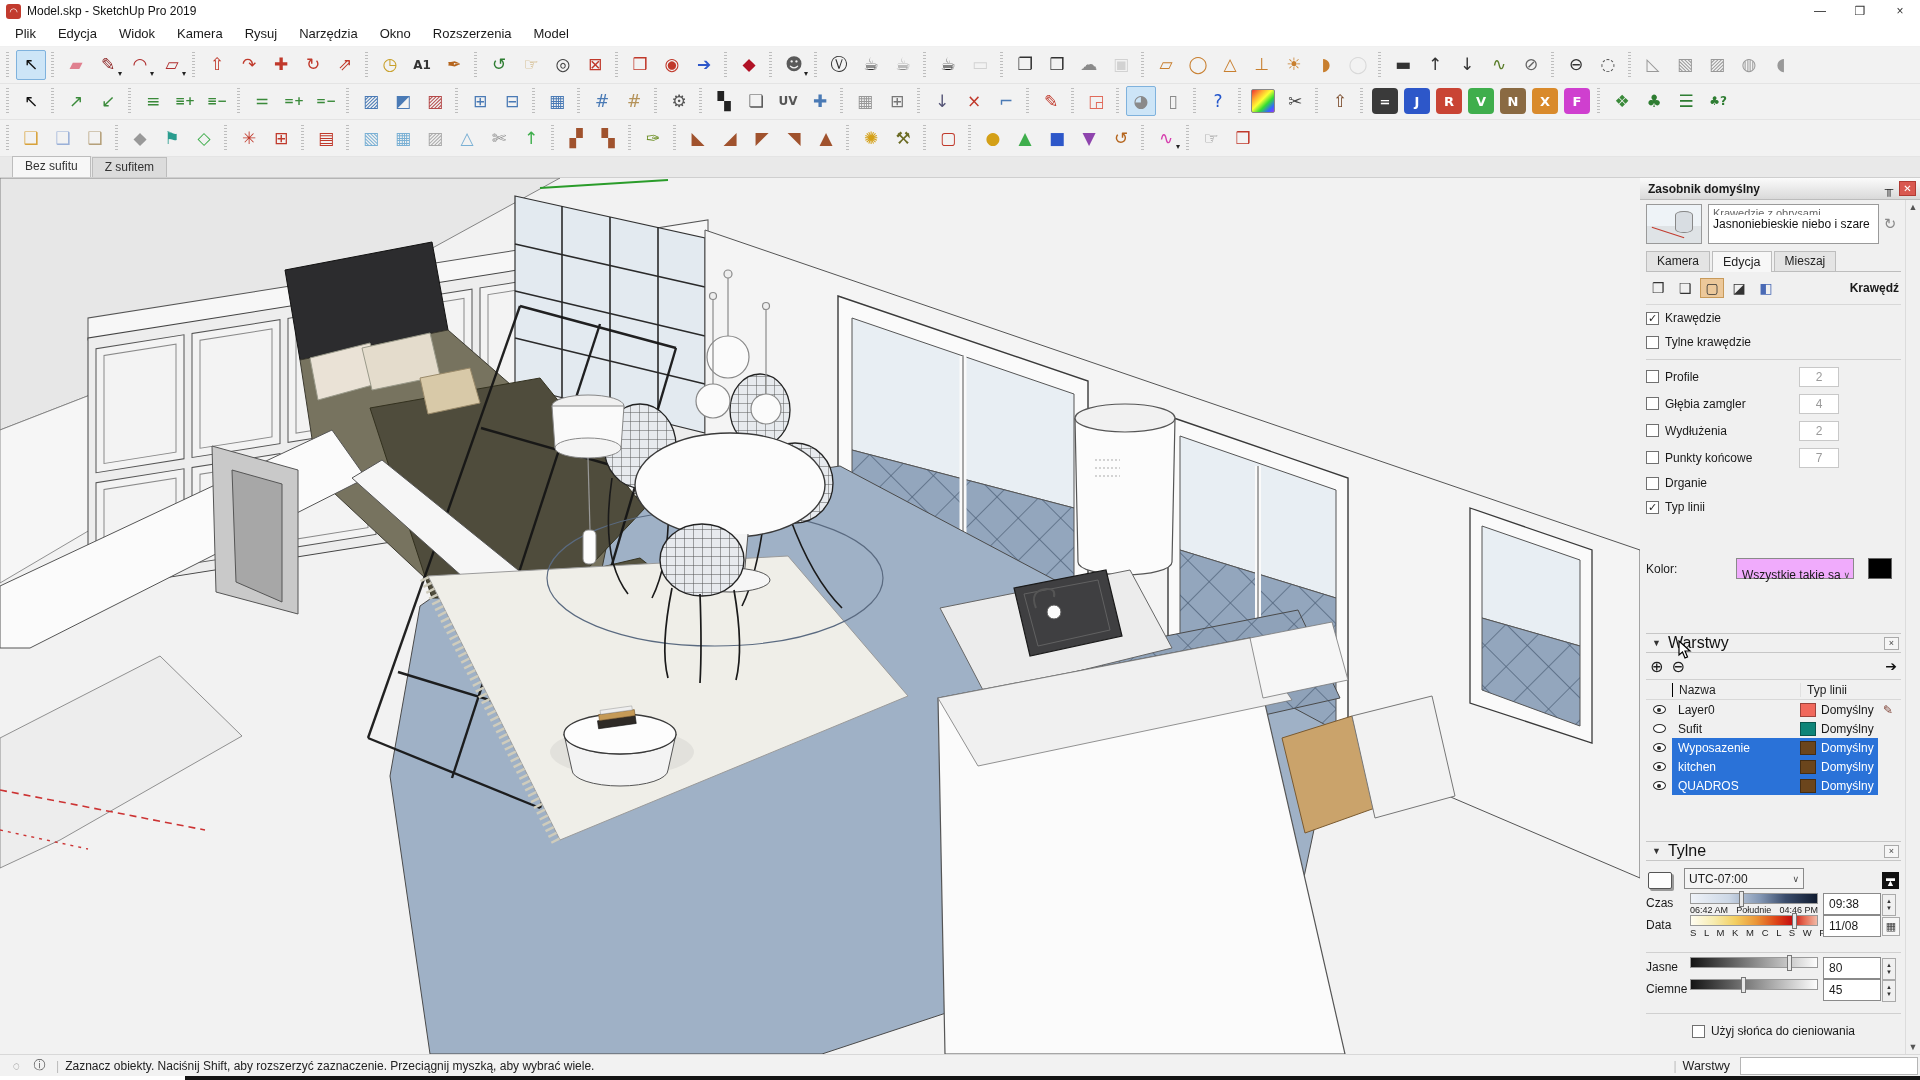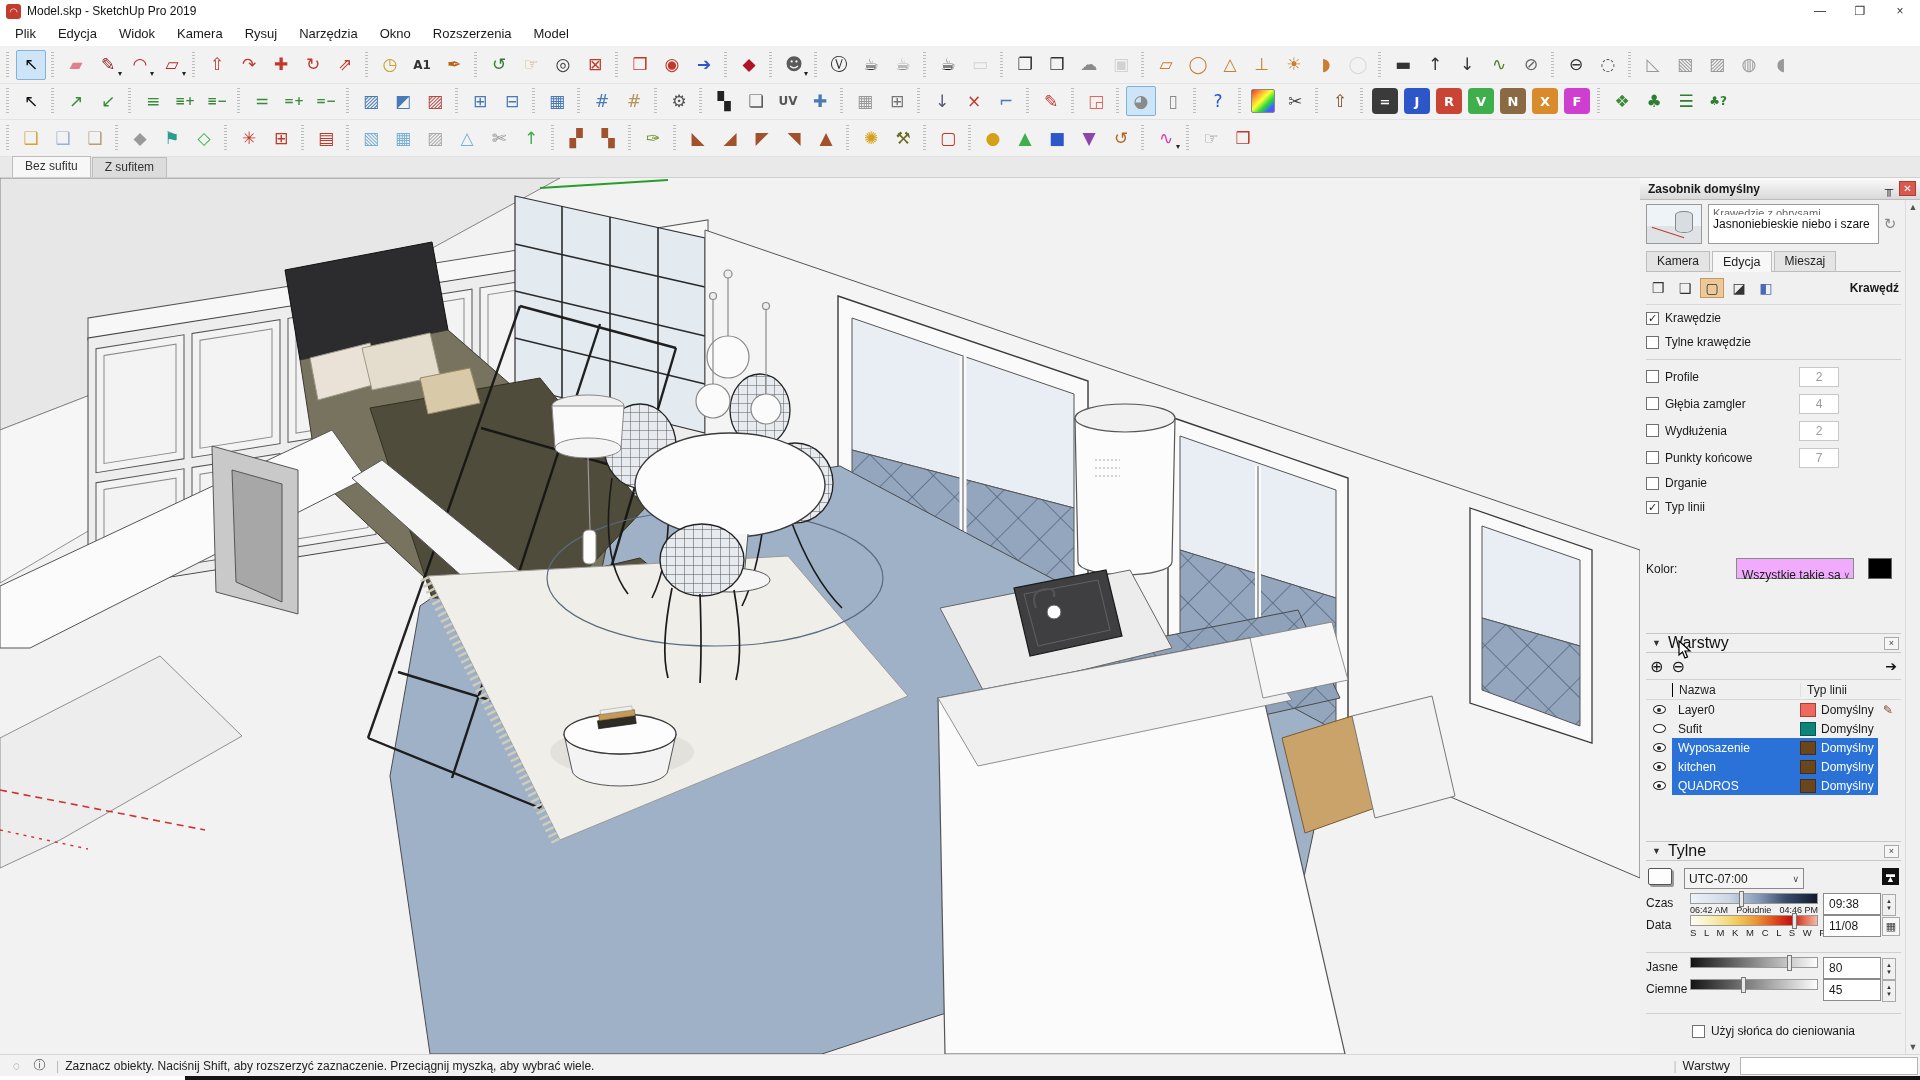--- a/index.html
+++ b/index.html
@@ -97,21 +97,21 @@
   .lrow .c-eye { width:26px; display:flex; justify-content:center; }
   .lrow .zone { display:flex; align-items:center; width:206px; height:19px; }
   .lrow.sel .zone { background:#2a72d8; color:#fff; }
   .lrow .c-name { width:128px; padding-left:6px; font-size:12px; }
   .lrow .c-col { width:16px; height:14px; border:1px solid rgba(0,0,0,.35); }
   .lrow .c-type { width:62px; font-size:12px; padding-left:5px; }
   .lrow .c-cur { width:20px; text-align:center; font-size:12px; color:#7a3b2e; }
   .eye { width:13px; height:9px; border:1px solid #2a2a2a; border-radius:50%; position:relative; background:#fff; }
   .eye.vis::after { content:""; position:absolute; left:3.5px; top:1.5px; width:4px; height:4px; border-radius:50%; background:#2a2a2a; }
 
-  .shadow-row1 { display:flex; align-items:flex-start; margin:7px 2px 4px; }
+  .shadow-row1 { display:flex; align-items:flex-end; margin:7px 2px 4px; }
   .shadow-toggle { width:24px; height:17px; background:#fdfdfd; border:1px solid #555; border-radius:2px; box-shadow:2px 2px 0 #999; margin-right:12px; }
   .tz-select { width:120px; height:21px; border:1px solid #8a8a8a; background:#f4f4f4; display:flex; align-items:center; padding:0 4px; font-size:12px; }
   .tz-select .car { margin-left:auto; font-size:9px; color:#444; }
   .shadow-display { margin-left:auto; width:17px; height:17px; background:#111; color:#fff; font-size:9px; display:flex; flex-direction:column; align-items:center; justify-content:center; line-height:5px; }
 
   .slider-row { display:flex; }
   .slider-label { width:44px; font-size:12px; padding-top:3px; }
   .slider-area { width:128px; }
   .track { height:11px; border:1px solid #999; position:relative; }
   .track .thumb { position:absolute; top:-3px; width:5px; height:16px; background:#e8e8e8; border:1px solid #777; }

